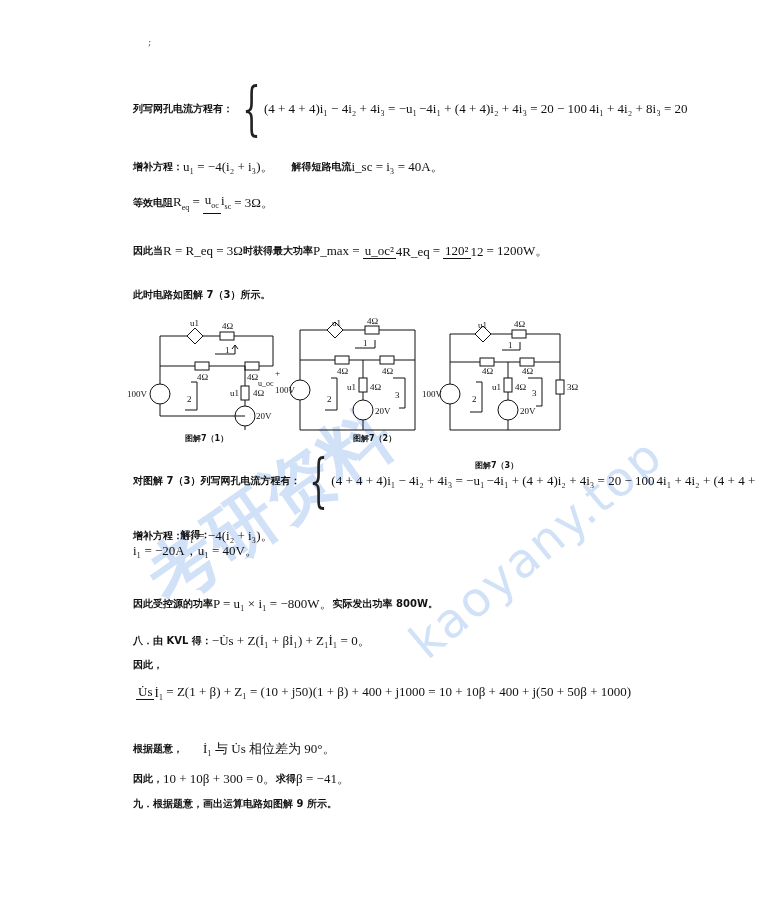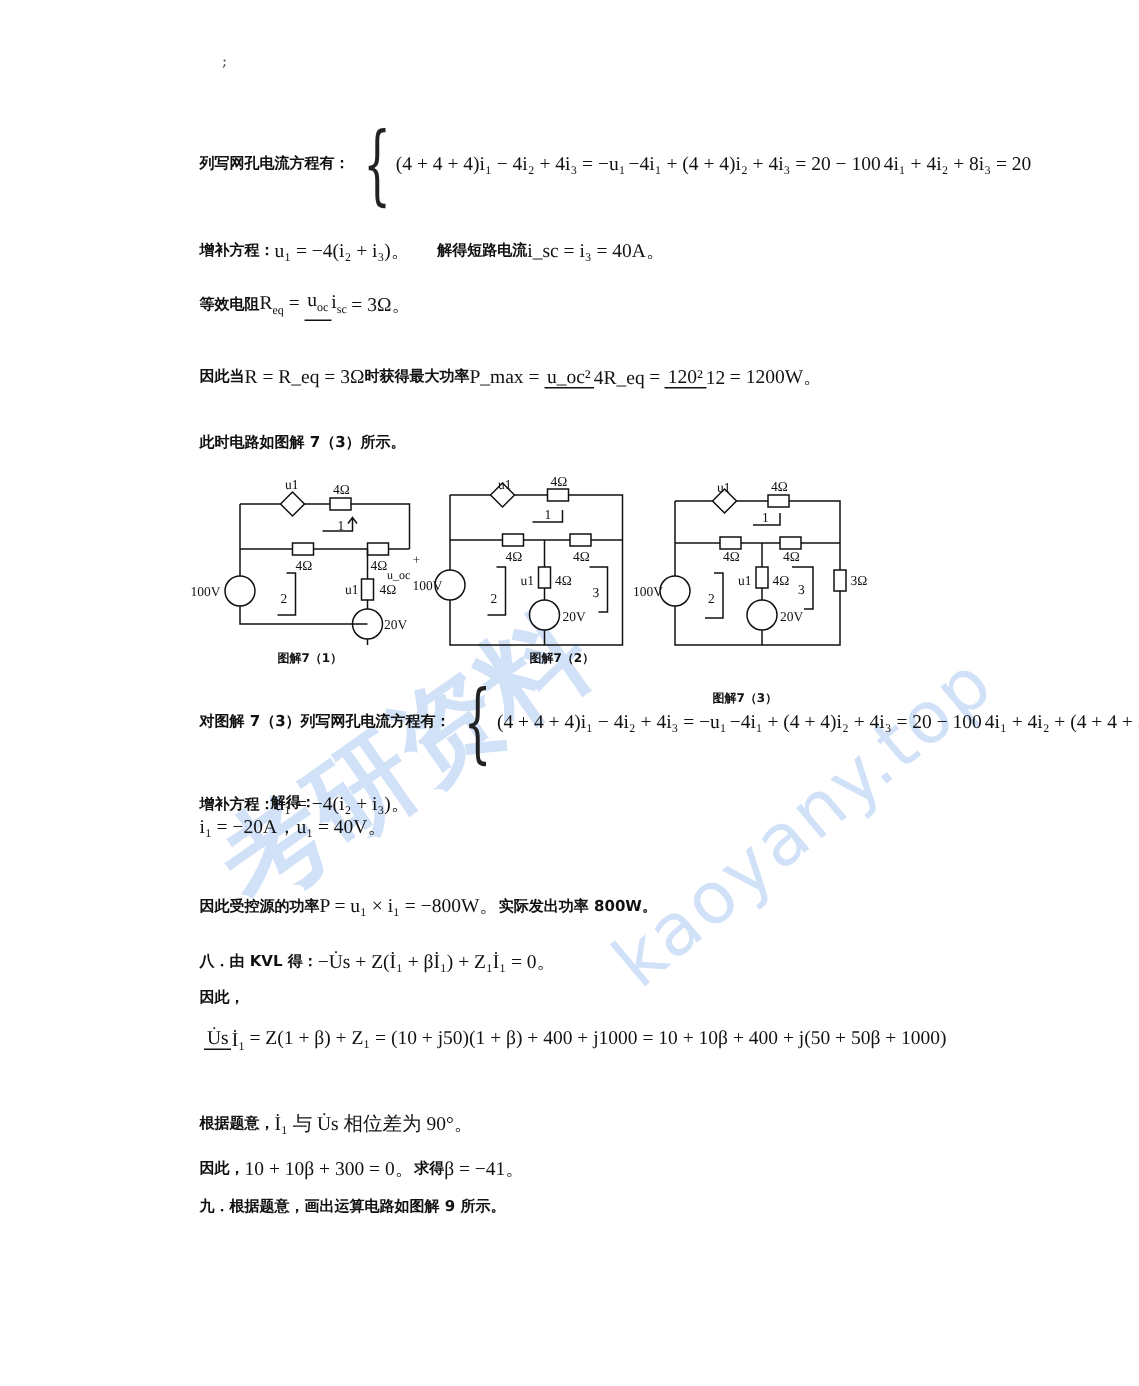--- a/index.html
+++ b/index.html
@@ -234,21 +234,21 @@
 </div>
 
 <div class="line" style="top:684px;">
   <span class="frac math">
     <span class="num">U̇s</span>
     <span class="den">İ₁</span>
   </span>
   <span class="math">= Z(1 + β) + Z₁ = (10 + j50)(1 + β) + 400 + j1000 = 10 + 10β + 400 + j(50 + 50β + 1000)</span>
 </div>
 
-<div class="line" style="top:740px;">
+<div class="line" style="top:740px;gap:20px;">
   <span class="cn">根据题意，</span>
   <span class="math">İ₁ 与 U̇s 相位差为 90°。</span>
 </div>
 
 <div class="line" style="top:770px;">
   <span class="cn">因此，</span>
   <span class="math">10 + 10β + 300 = 0。</span>
   <span class="cn">求得</span>
   <span class="math">β = −41。</span>
 </div>

